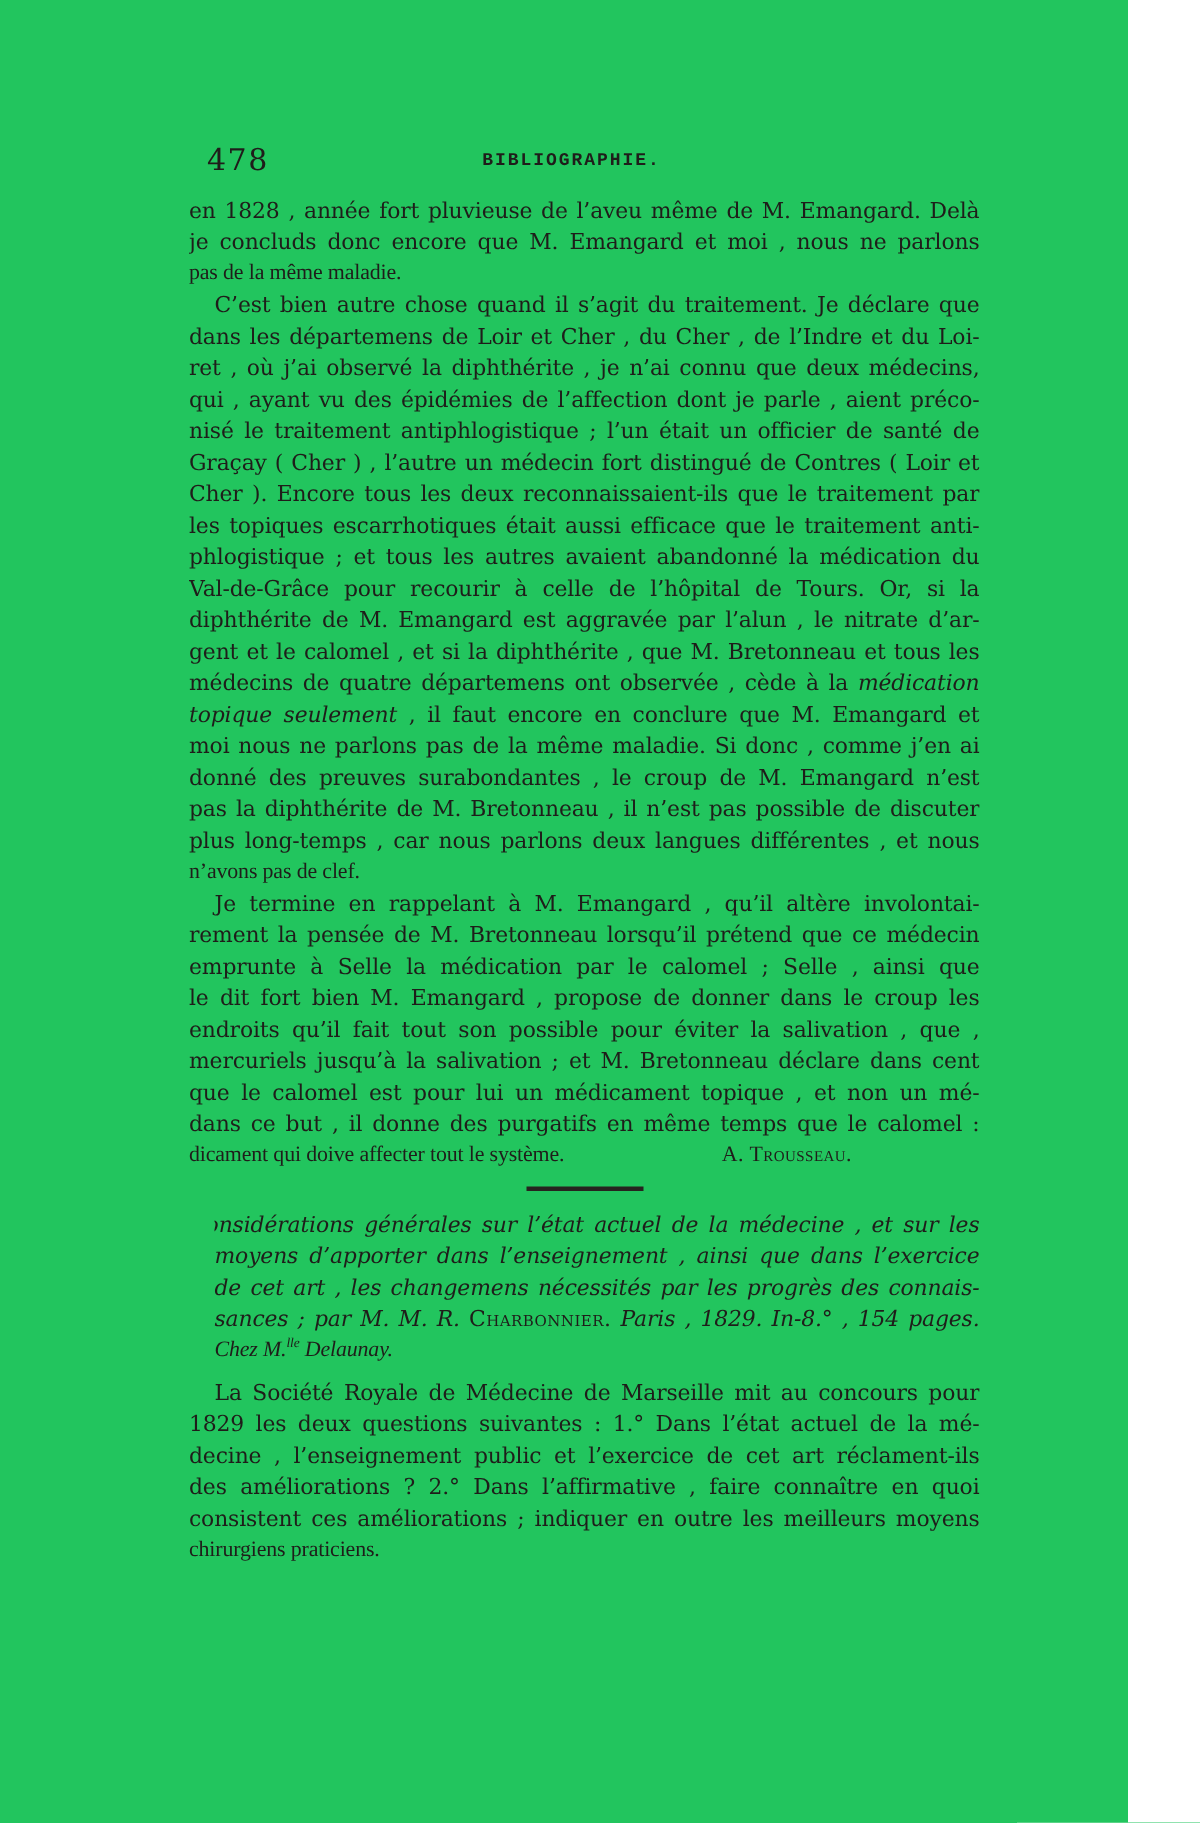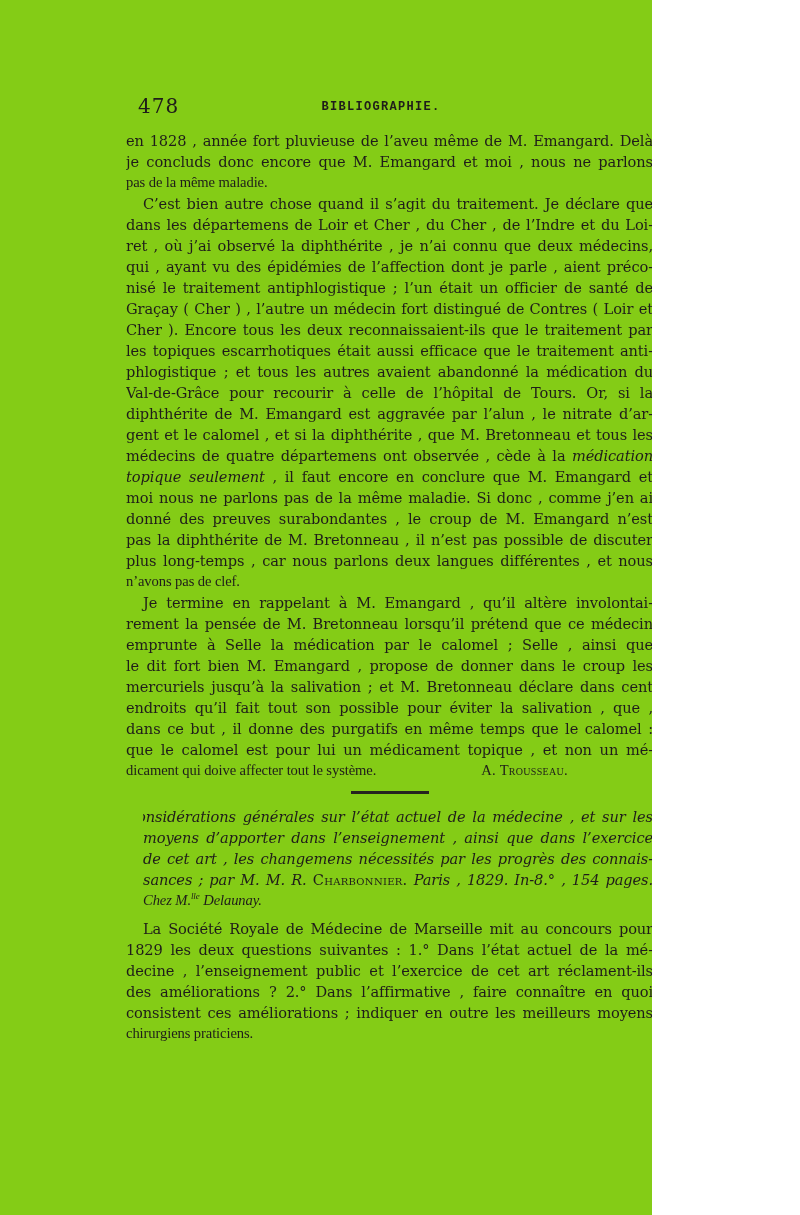--- a/index.html
+++ b/index.html
@@ -3,22 +3,22 @@
 <meta charset="utf-8">
 <style>
   html,body{margin:0;padding:0;}
   body{
     width:800px;height:1215px;
     background:#ffffff;
     font-family:"DejaVu Serif", serif;
   }
   .page{
     position:relative;
-    width:652px;height:1215px;
-    background:#84cc16;
+    width:752px;height:1215px;
+    background:#22c55e;
     color:#1f1d1a;
     overflow:hidden;
   }
   .header-row{
     position:absolute;
     top:94px;left:138px;width:528px;height:32px;
   }
   .page-number{
     position:absolute;left:0;top:0;
     font-size:20px;letter-spacing:1px;
@@ -92,24 +92,24 @@
         <div class="line"><span class="">donné des preuves surabondantes ,  le croup de M. Emangard n’est</span></div>
         <div class="line"><span class="">pas la diphthérite de M. Bretonneau , il n’est pas possible de discuter</span></div>
         <div class="line"><span class="">plus long-temps , car nous parlons deux langues différentes , et nous</span></div>
         <div class="line last"><span class="">n’avons pas de clef.</span></div>
       </div>
       <div class="para indent">
         <div class="line"><span class="">Je termine en rappelant à M. Emangard , qu’il altère involontai-</span></div>
         <div class="line"><span class="">rement la pensée de M. Bretonneau lorsqu’il prétend que ce médecin</span></div>
         <div class="line"><span class="">emprunte à Selle  la  médication  par  le  calomel ; Selle ,  ainsi  que</span></div>
         <div class="line"><span class="">le dit fort bien M. Emangard , propose de donner dans le croup les</span></div>
+        <div class="line"><span class="">endroits qu’il fait tout son possible pour éviter la salivation , que ,</span></div>
         <div class="line"><span class="">mercuriels jusqu’à la salivation ;  et M. Bretonneau déclare dans cent</span></div>
-        <div class="line"><span class="">endroits qu’il fait tout son possible pour éviter la salivation , que ,</span></div>
+        <div class="line"><span class="">que le calomel est pour lui un médicament topique , et non un mé-</span></div>
         <div class="line"><span class="">dans ce but , il donne des purgatifs en même temps que le calomel :</span></div>
-        <div class="line"><span class="">que le calomel est pour lui un médicament topique , et non un mé-</span></div>
         <div class="line last flexline">
           <span class="">dicament qui doive affecter tout le système.</span>
           <span class="gapfill"></span>
           <span class="sc">A. Trousseau.</span>
           <span style="display: inline-block; width: 45px;"></span>
         </div>
       </div>
       <div class="rule-block">
         <div class="rule"></div>
       </div>

